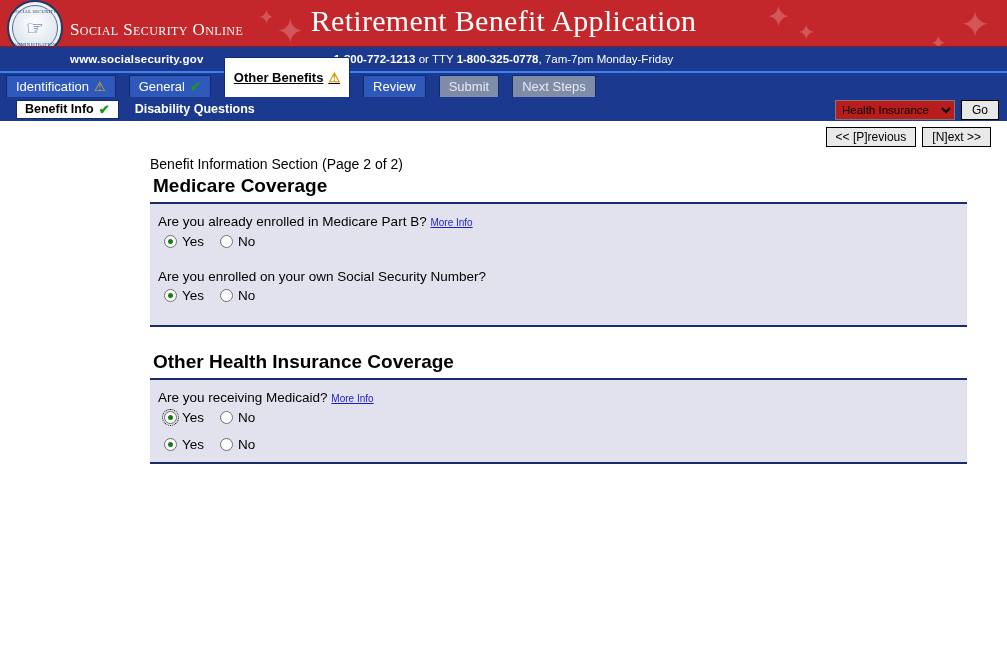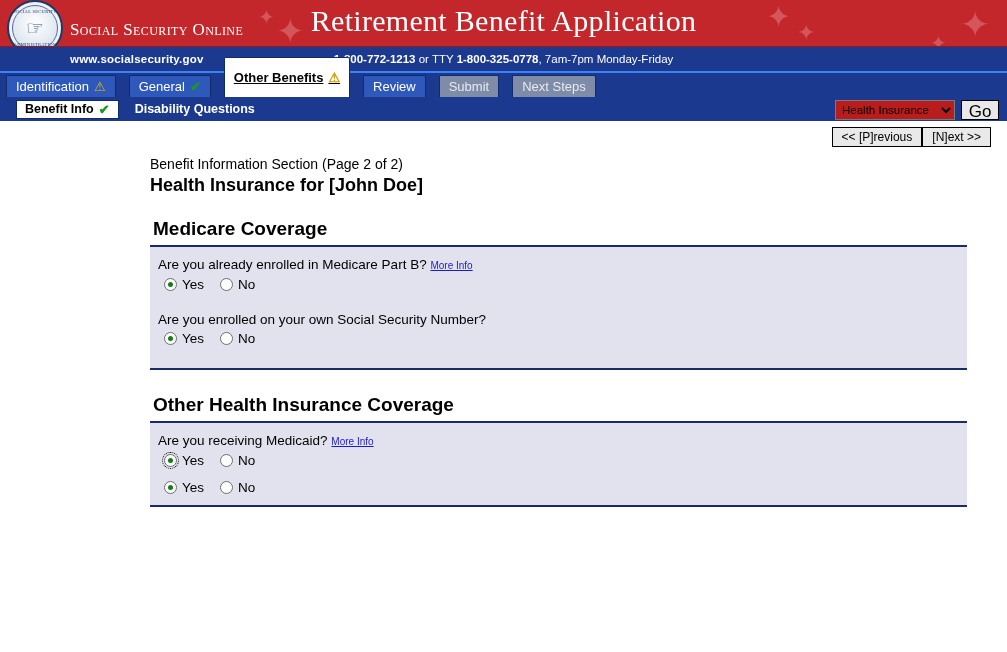--- a/index.html
+++ b/index.html
@@ -181,38 +181,38 @@
     font-family: "Liberation Sans", sans-serif;
     font-size: 11.5px;
     width: 120px;
     height: 20px;
     padding: 1px 2px;
     border: 1px solid #7a7a7a;
     background: #b91c1c;
   }
   .gobtn {
     font-family: "Liberation Sans", sans-serif;
-    font-size: 17px;
+    font-size: 12px;
     height: 20px;
     min-width: 38px;
     background: #e8e8e8;
     border: 1px solid #000000;
     cursor: pointer;
   }
 
   
   .page {
     position: relative;
     padding: 0;
     height: 652px;
   }
   .navbtns-top {
     position: absolute;
     right: 16px; top: 4px;
-    display: flex; 
+    display: flex; gap: 6px;
   }
   .navbtn {
     font-family: "Liberation Sans", sans-serif;
     font-size: 12px;
     padding: 2px 9px;
     background: #e9e9e9;
     border: 1px solid #000000;
     cursor: pointer;
     white-space: nowrap;
   }
@@ -367,21 +367,20 @@
 
 <div class="page">
 
   <div class="navbtns-top">
     <button class="navbtn">&lt;&lt; [P]revious</button>
     <button class="navbtn">[N]ext &gt;&gt;</button>
   </div>
 
   <div class="content">
     <div class="section-label">Benefit Information Section (Page 2 of 2)</div>
-    <div class="page-title">Health Insurance for [John Doe]</div>
 
     <div class="group-head">Medicare Coverage</div>
     <div class="qbox">
       <div class="q">
         <span>Are you already enrolled in Medicare Part B?</span>
         <a class="more">More Info</a>
       </div>
       <div class="ans">
         <label class="opt">
           <span class="radio sel"></span>

